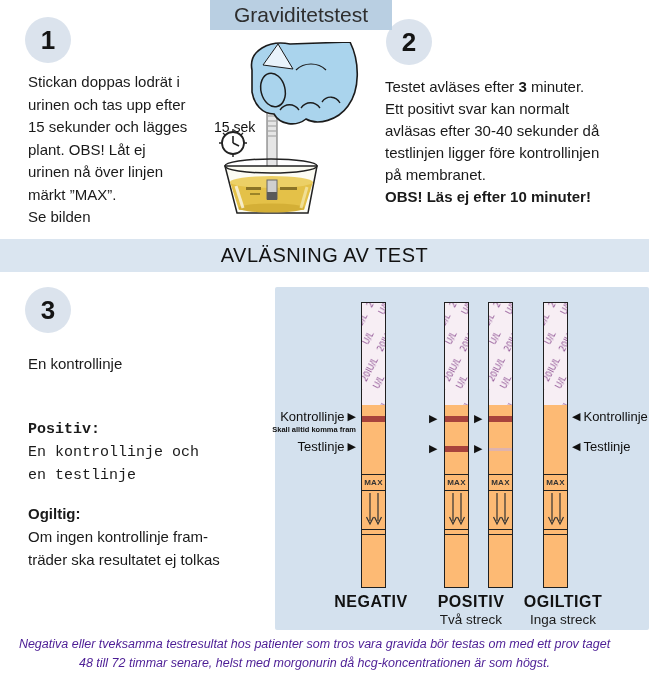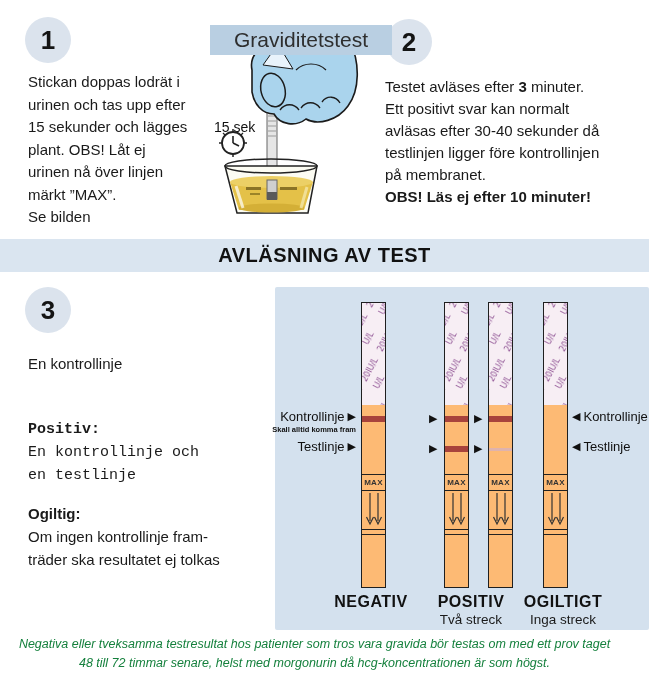--- a/index.html
+++ b/index.html
@@ -7,32 +7,32 @@
     --line_strong:#a8433c; --line_faint:#dfb3ad; --glove:#aad4ed; --urine:#e4c148;
   }
   html,body{margin:0;padding:0;background:#fff;}
   .page{position:relative;width:649px;height:682px;background:#fff;overflow:hidden;
         font-family:"Liberation Sans",sans-serif;color:#1a1a1a;}
 
   .circle{position:absolute;width:46px;height:46px;border-radius:50%;background:var(--circle_bg);
           text-align:center;line-height:46px;font-weight:700;font-size:26px;color:#141414;}
   .c1{left:25px;top:17px;} .c2{left:386px;top:19px;} .c3{left:25px;top:287px;}
 
-  .title-box{position:absolute;left:210px;top:25px;width:182px;height:30px;background:var(--title_bg);
+  .title-box{position:absolute;left:210px;top:0;width:182px;height:30px;background:var(--title_bg);
              font-size:21px;line-height:30px;text-align:center;color:#2e2e2e;z-index:5;}
 
   .step-text{position:absolute;font-size:15px;line-height:22.5px;white-space:nowrap;}
   .step1-text{left:28px;top:71px;}
   .step2-text{left:385px;top:76px;line-height:22px;}
   .bold{font-weight:700;}
 
   .illus{position:absolute;left:200px;top:42px;z-index:1;}
 
   .section-bar{position:absolute;left:0;top:239px;width:649px;height:33px;background:var(--header_bg);
-               text-align:center;font-weight:700;font-size:20px;line-height:33px;letter-spacing:.5px;color:#111;}
+               text-align:center;font-weight:400;font-size:20px;line-height:33px;letter-spacing:.5px;color:#111;}
 
   .step3-text{position:absolute;left:28px;font-size:15px;line-height:23px;white-space:nowrap;}
   .g1{top:352px;} .g2{top:418px;font-family:Liberation Mono, monospace;} .g3{top:502px;}
   .rg-label{font-weight:700;}
 
   .panel{position:absolute;left:275px;top:287px;width:374px;height:343px;background:var(--panel_bg);border-radius:2px;}
 
   .stick{position:absolute;top:15px;width:25px;height:286px;background:#fdba74;
          border:1.5px solid #1f1f1f;box-sizing:border-box;font-weight:bold;}
   .s0{left:86px;} .s1{left:169px;} .s2{left:213px;} .s3{left:268px;}
@@ -56,21 +56,21 @@
   .ma{position:absolute;font-size:11px;color:#111;line-height:1;}
   .ma1a{left:154px;top:126px;} .ma1b{left:154px;top:156px;}
   .ma2a{left:199px;top:126px;} .ma2b{left:199px;top:156px;}
 
   .grp{position:absolute;width:120px;text-align:center;top:306px;}
   .grp0{left:36px;} .grp1{left:136px;} .grp2{left:228px;}
   .grp-title{font-weight:700;font-size:16px;letter-spacing:.5px;color:#111;}
   .grp-sub{font-size:13.5px;margin-top:1px;}
 
   .footnote{position:absolute;left:0;top:635px;width:629px;text-align:center;
-            font-size:12.5px;line-height:19px;font-style:italic;color:#15803d;}
+            font-size:12.5px;line-height:19px;font-style:italic;color:#4c1d95;}
 </style>
 </head>
 <body>
 
 <div class="page">
 
   <svg width="0" height="0" style="position:absolute" aria-hidden="true">
     <defs>
       <pattern id="wmpat" width="34" height="30" patternUnits="userSpaceOnUse" patternTransform="rotate(-62)">
         <rect width="34" height="30" fill="#f7eef4"></rect>

